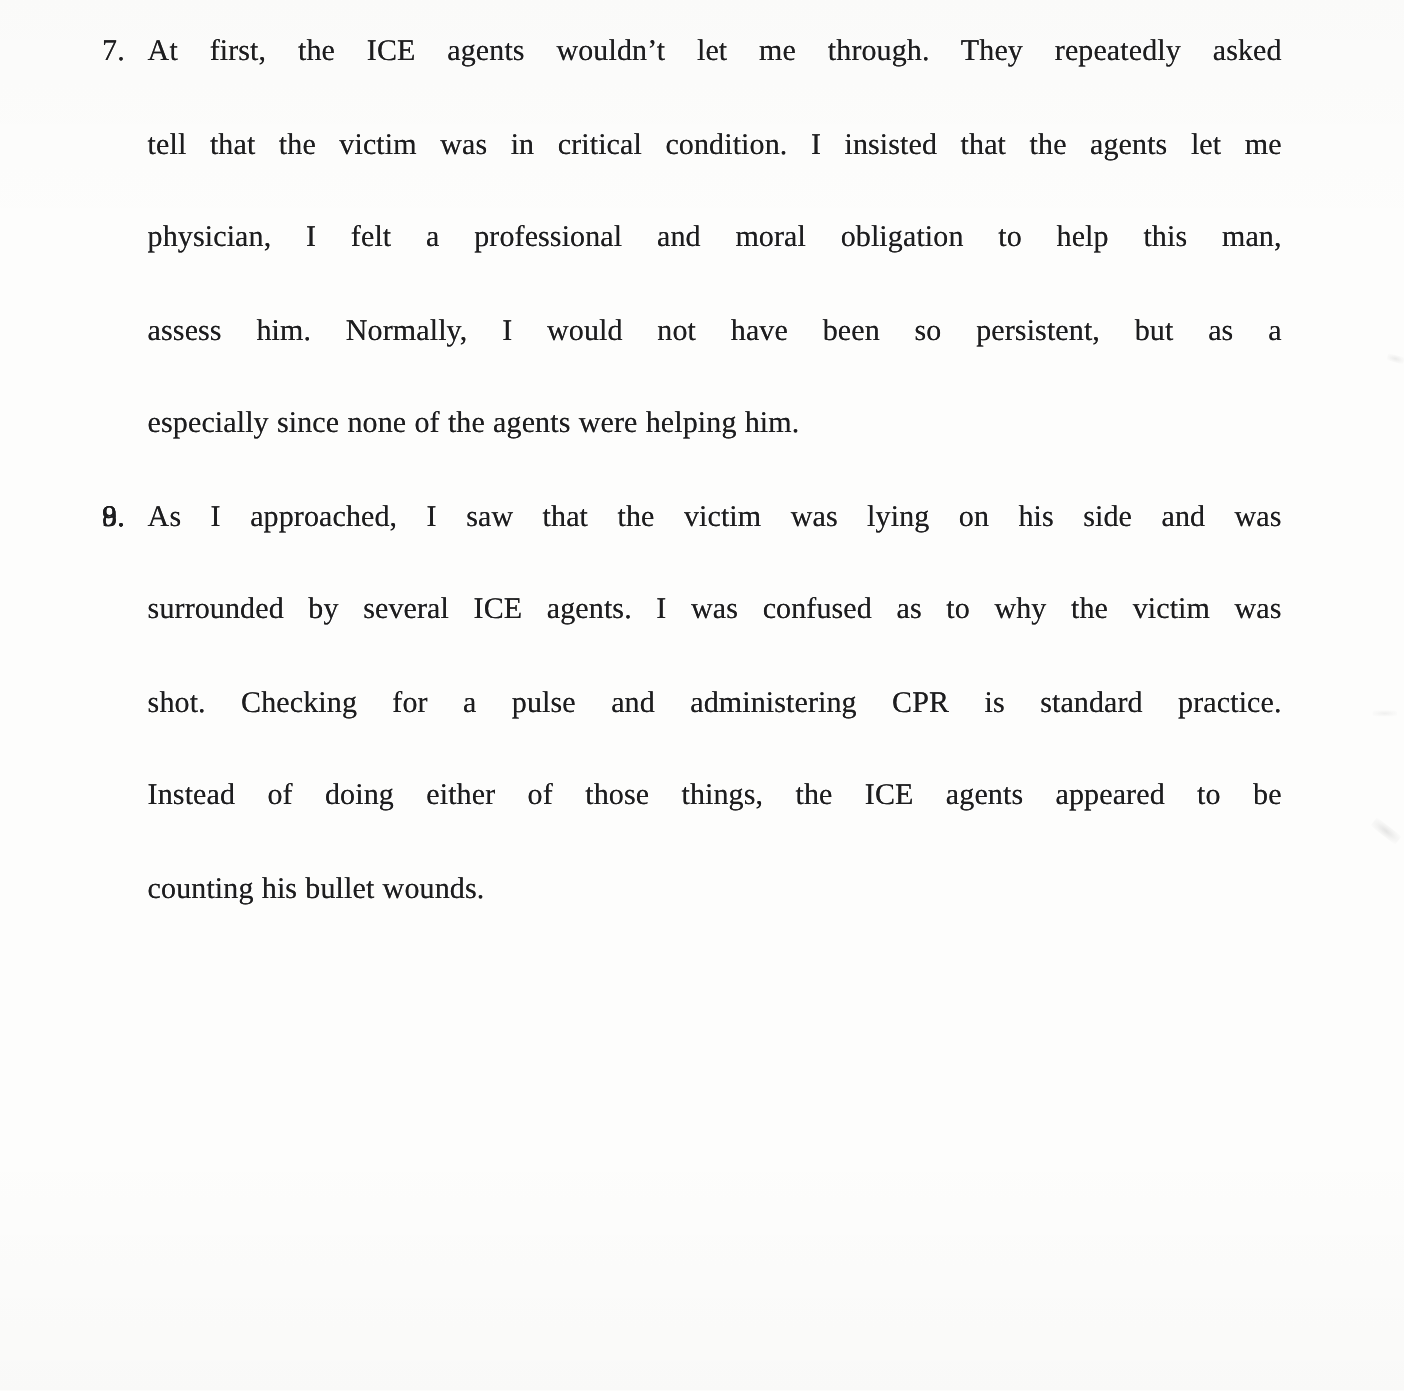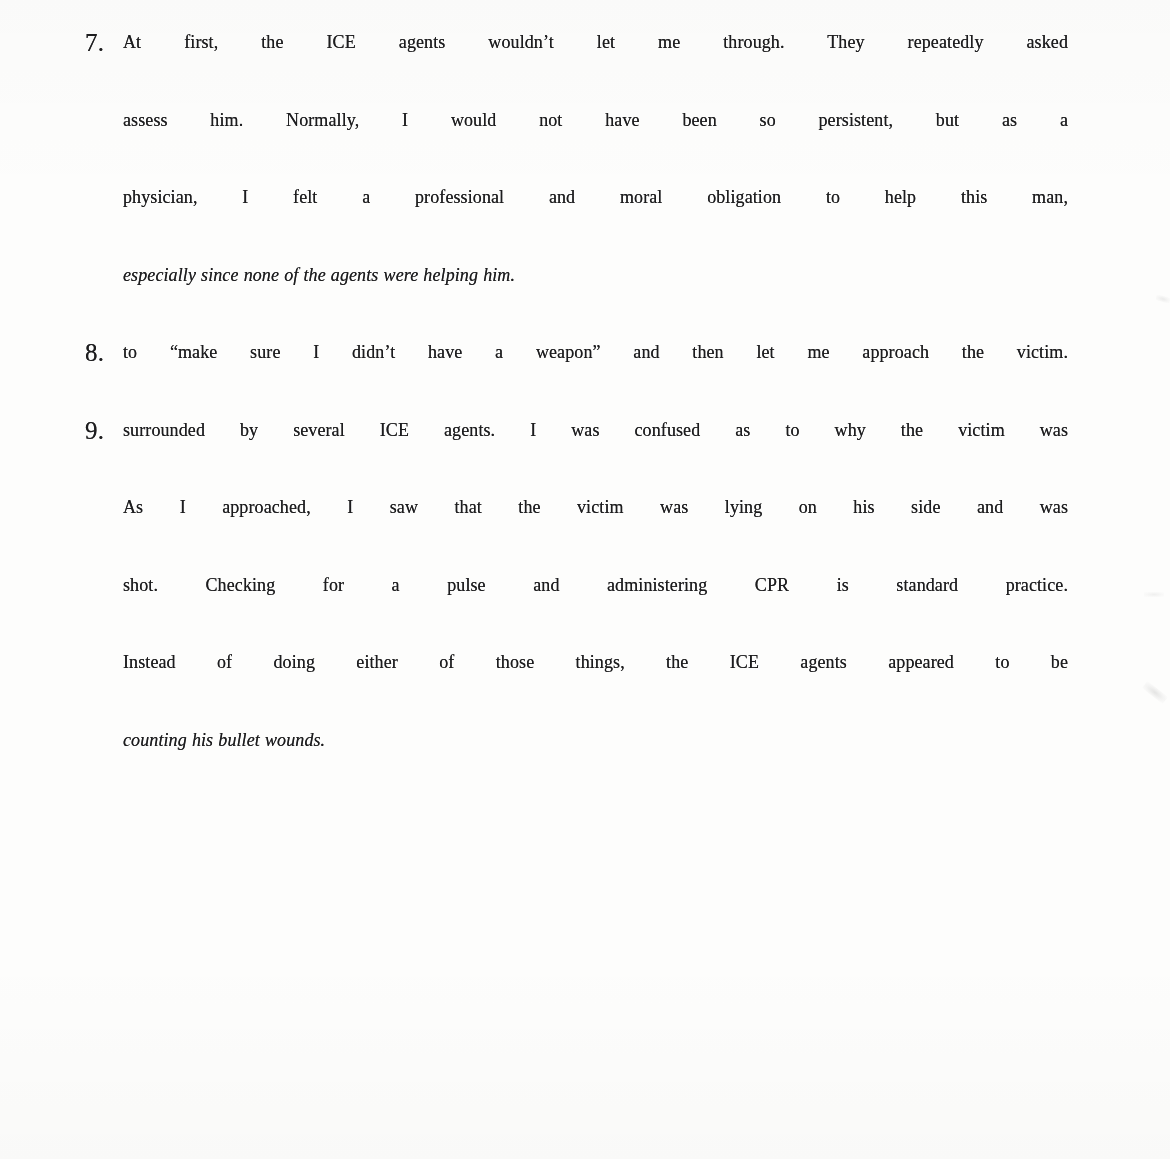--- a/index.html
+++ b/index.html
@@ -37,71 +37,70 @@
   .num {
     position: absolute;
     left: 0;
     top: 0;
     font-size: 25px;
     line-height: 77.5px;
     letter-spacing: 0.2px;
     text-shadow: 0 0 0.5px rgba(20,20,20,0.8);
   }
   .line {
-    font-size: 18px;
+    font-size: 25px;
     line-height: 77.5px;
     height: 77.5px;
     text-align: justify;
     text-align-last: justify;
     letter-spacing: 0.1px;
     word-spacing: 0.5px;
     text-shadow: 0 0 0.5px rgba(20,20,20,0.8); 
     overflow: visible;
     white-space: normal;
   }
   .line.last {
     text-align: right;
     text-align-last: left;
-    font-style: italic;
   }
   
   .artifact {
     position: absolute;
     pointer-events: none;
     background: radial-gradient(ellipse at center, rgba(90,90,90,0.28) 0%, rgba(120,120,120,0.12) 55%, rgba(160,160,160,0) 100%);
   }
   .artifact.a1 { right: 2px;  top: 688px; width: 26px; height: 9px; transform: rotate(38deg); opacity: 0.55; }
   .artifact.a2 { right: 0px;  top: 296px; width: 14px; height: 6px; transform: rotate(15deg); opacity: 0.4; }
   .artifact.a3 { right: 6px;  top: 592px; width: 20px; height: 5px; opacity: 0.3; }
 </style>
 </head>
 <body>
 
 <div class="page">
   <div class="doc" id="doc">
       <div class="para">
         <span class="num">7.</span>
         <div>
           <div class="line">At first, the ICE agents wouldn’t let me through. They repeatedly asked</div>
+          <div class="line">tell that the victim was in critical condition. I insisted that the agents let me</div>
+          <div class="line">physician, I felt a professional and moral obligation to help this man,</div>
           <div class="line">assess him. Normally, I would not have been so persistent, but as a</div>
-          <div class="line">physician, I felt a professional and moral obligation to help this man,</div>
           <div class="line last">especially since none of the agents were helping him.</div>
         </div>
       </div>
       <div class="para">
         <span class="num">8.</span>
         <div>
-          <div class="line">to “make sure I didn’t have a weapon” and then let me approach the victim.</div>
         </div>
       </div>
       <div class="para">
         <span class="num">9.</span>
         <div>
+          <div class="line">As I approached, I saw that the victim was lying on his side and was</div>
           <div class="line">surrounded by several ICE agents. I was confused as to why the victim was</div>
-          <div class="line">As I approached, I saw that the victim was lying on his side and was</div>
           <div class="line">shot. Checking for a pulse and administering CPR is standard practice.</div>
           <div class="line">Instead of doing either of those things, the ICE agents appeared to be</div>
           <div class="line last">counting his bullet wounds.</div>
         </div>
       </div>
     </div>
   <div class="artifact a1"></div>
   <div class="artifact a2"></div>
   <div class="artifact a3"></div>
 </div>

